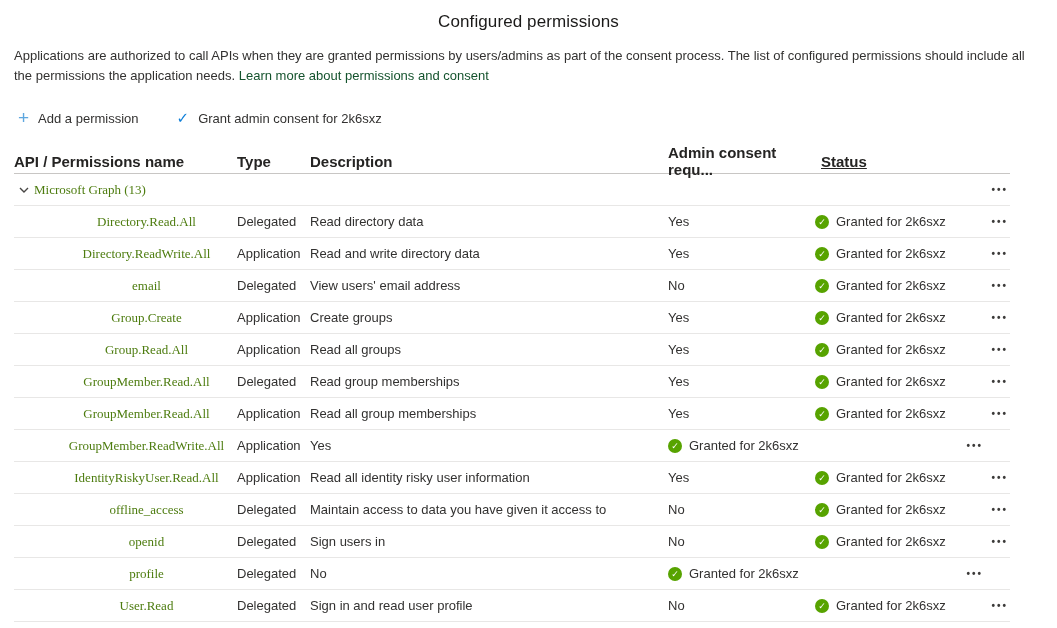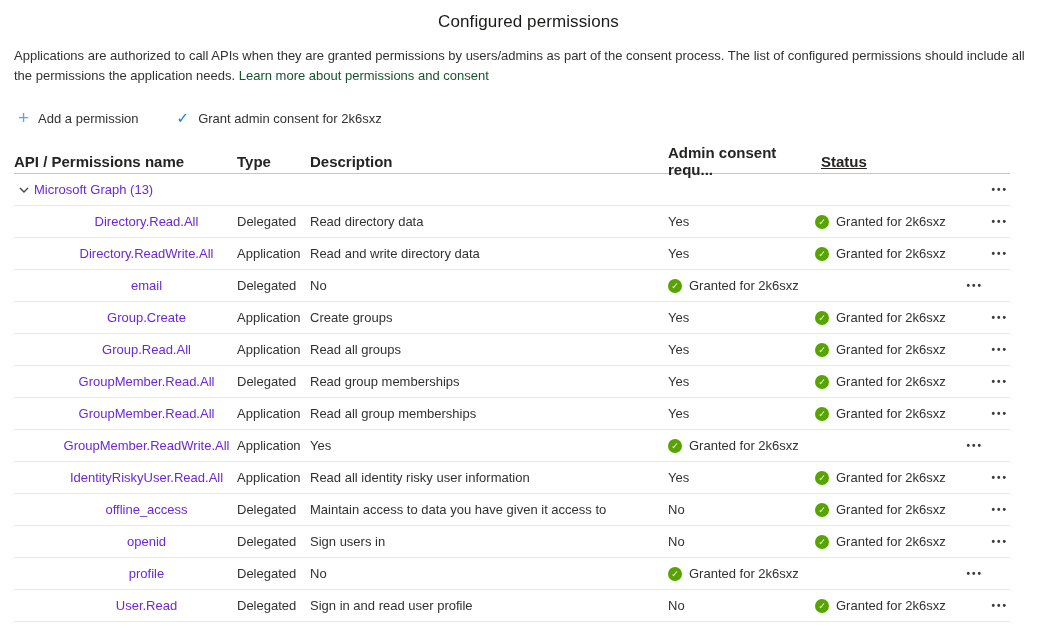--- a/index.html
+++ b/index.html
@@ -83,23 +83,24 @@
     font-size: 13px;
     color: #323130;
   }
   .trow { grid-template-columns: 223px 73px 358px 147px 170px 25px; }
   .grow { grid-template-columns: 971px 25px; }
 
   .group-cell { display: flex; align-items: center; gap: 4px; padding-left: 4px; }
   .chevron-icon { display: inline-flex; width: 12px; height: 12px; }
 
   .plink {
-    color: #6d28d9;
+    color: #4d7c0f;
     text-decoration: none;
     cursor: pointer;
+    font-family: Liberation Serif, serif;
   }
   .c-name { padding-left: 42px; white-space: nowrap; overflow: hidden; text-align: center; }
   .c-desc, .c-type, .c-admin { white-space: nowrap; overflow: hidden; }
 
   .c-status { display: flex; align-items: center; gap: 7px; }
   .gcheck {
     display: inline-flex;
     align-items: center;
     justify-content: center;
     width: 14px; height: 14px;
@@ -194,20 +195,21 @@
             <span class="gcheck">✓</span>
             <span>Granted for 2k6sxz</span>
           </span>
           <span class="c-more">
             <span class="dots">•••</span>
           </span>
         </div>
         <div class="trow">
           <span class="c-name"><a class="plink">email</a></span>
           <span class="c-type">Delegated</span>
+          <span class="c-desc">View users' email address</span>
           <span class="c-admin">No</span>
           <span class="c-status">
             <span class="gcheck">✓</span>
             <span>Granted for 2k6sxz</span>
           </span>
           <span class="c-more">
             <span class="dots">•••</span>
           </span>
         </div>
         <div class="trow">

